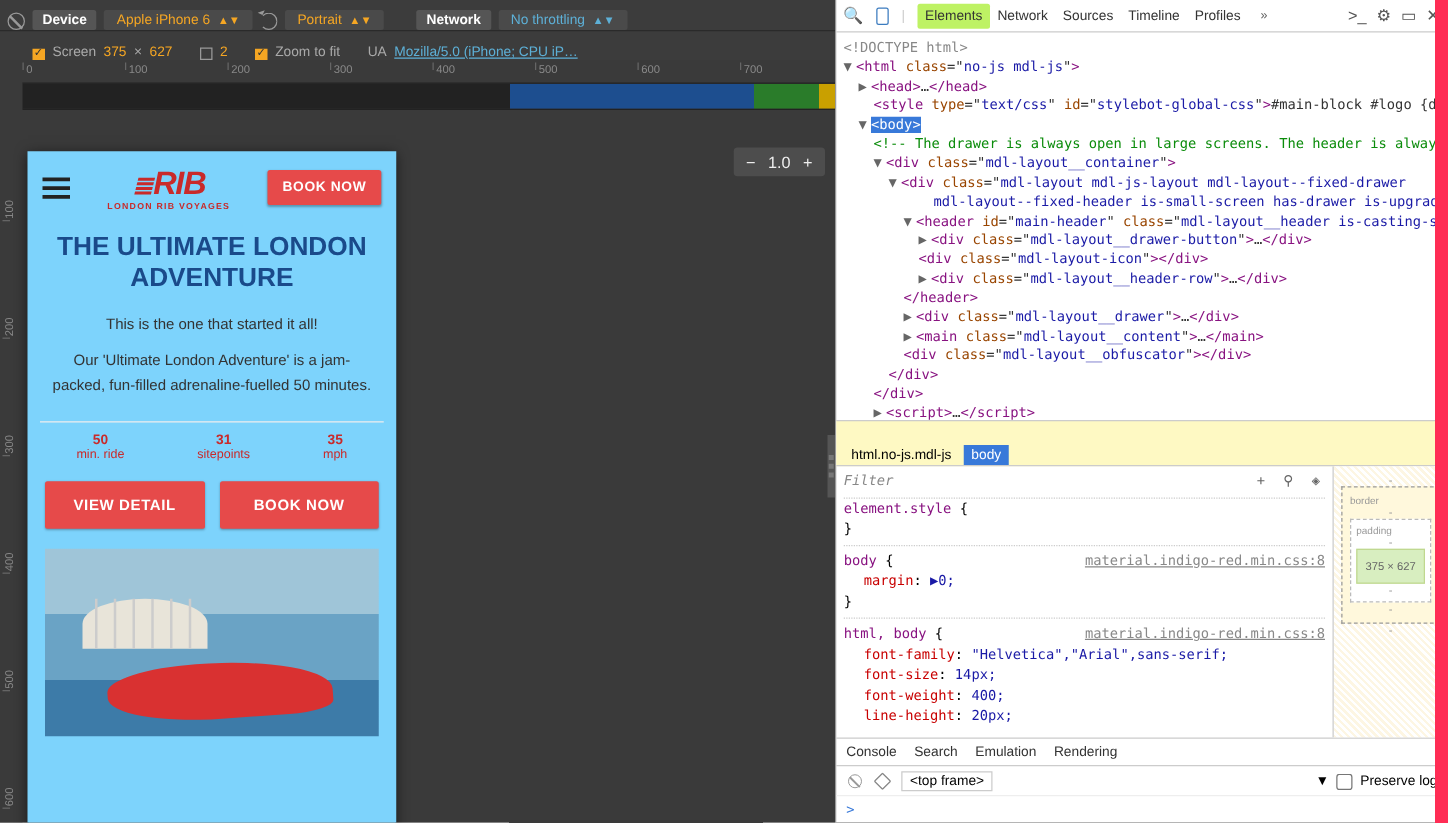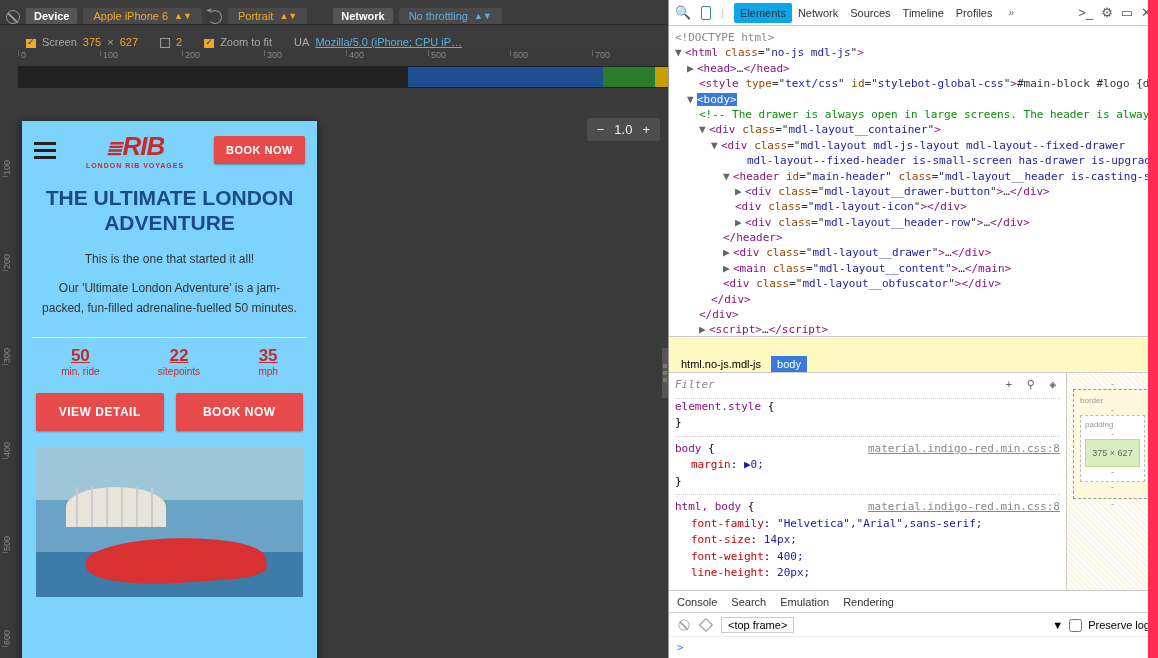--- a/index.html
+++ b/index.html
@@ -41,36 +41,36 @@
   .hamburger span { height: 3px; background: #222; }
   .logo { text-align: center; }
   .logo-main { font-family: Arial; font-weight: 900; font-style: italic; font-size: 26px; color: #c92a2a; letter-spacing: -1px; }
   .logo-main::before { content: "≣"; color: #c92a2a; font-size: 20px; margin-right: 4px; letter-spacing: -4px; }
   .logo-sub { font-size: 7px; letter-spacing: 1px; color: #c92a2a; font-weight: bold; }
   .btn-red { background: #e64a4a; color: #fff; font-weight: bold; font-size: 11px; padding: 8px 12px; border: none; border-radius: 2px; letter-spacing: .5px; cursor: pointer; box-shadow: 0 1px 2px rgba(0,0,0,.3); }
   .hero-title { color: #1a4a8a; font-weight: 900; text-align: center; font-size: 21px; padding: 6px 20px 10px; line-height: 1.2; }
   .hero-desc { text-align: center; color: #333; font-size: 12px; padding: 4px 20px; line-height: 1.7; }
   .stats { display: flex; justify-content: space-around; border-top: 1px solid #eee; margin: 14px 10px 0; padding-top: 8px; }
   .stat { text-align: center; color: #c92a2a; }
-  .stat .num { font-weight: bold; font-size: 17px; text-decoration: underline; }
+  .stat .num { font-weight: bold; font-size: 11px; }
   .stat .lbl { font-size: 10px; }
   .phone-actions { display: flex; gap: 12px; padding: 16px 14px; }
   .phone-actions .btn-red { flex: 1; padding: 12px 4px; font-size: 12px; }
   .boat-img { margin: 0 14px; height: 150px; background: linear-gradient(#9fc5d8 0 35%, #6aa3c5 35% 70%, #3d7ba8 70% 100%); position: relative; overflow: hidden; }
   .dome { position: absolute; left: 30px; bottom: 70px; width: 100px; height: 40px; background: #e8e4d9; border-radius: 70% 70% 0 0; }
   .mast { position: absolute; bottom: 70px; width: 2px; background: #ccc; height: 40px; }
   .boat { position: absolute; bottom: 14px; left: 50px; width: 180px; height: 45px; background: #d93131; border-radius: 40% 60% 20% 50%; transform: rotate(-4deg); }
 
   
   .devtools { position: absolute; left: 668px; top: 0; right: 0; bottom: 0; background: #fff; border-left: 1px solid #999; display: flex; flex-direction: column; }
   .dt-toolbar { height: 26px; border-bottom: 1px solid #ccc; display: flex; align-items: center; padding: 0 6px; gap: 10px; font-size: 11px; color: #333; }
   .dt-toolbar .search-ico { font-size: 13px; color: #555; }
   .dt-toolbar .device-ico { width: 10px; height: 14px; border: 1.5px solid #3b7bbf; border-radius: 2px; }
   .dt-tab { padding: 4px 6px; cursor: pointer; }
-  .dt-tab.active { background: #0ea5e9; border-radius: 2px; }
+  .dt-tab.active { background: #bef264; border-radius: 2px; }
   .dt-toolbar .tool-icons { margin-left: auto; display: flex; gap: 8px; color: #555; font-size: 13px; }
   .chev { font-size: 10px; color: #666; }
 
   .dom-tree { flex: 0 0 auto; height: 310px; overflow: auto; font-family: Menlo, monospace; font-size: 11px; line-height: 1.4; padding: 4px 6px; white-space: pre; color: #333; }
   .dom-tree .t-gray { color: #888; }
   .dom-tree .t-purple { color: #881280; }
   .dom-tree .t-attr { color: #994500; }
   .dom-tree .t-val { color: #1a1aa6; }
   .dom-tree .t-comment { color: #0b8c0b; }
   .dom-tree .sel { background: #3879d9; color: #fff; }
@@ -197,21 +197,21 @@
     </div>
     <div class="hero-title">THE ULTIMATE LONDON ADVENTURE</div>
     <div class="hero-desc">This is the one that started it all!</div>
     <div class="hero-desc">Our 'Ultimate London Adventure' is a jam-packed, fun-filled adrenaline-fuelled 50 minutes.</div>
     <div class="stats">
         <div class="stat">
           <div class="num">50</div>
           <div class="lbl">min. ride</div>
         </div>
         <div class="stat">
-          <div class="num">22</div>
+          <div class="num">31</div>
           <div class="lbl">sitepoints</div>
         </div>
         <div class="stat">
           <div class="num">35</div>
           <div class="lbl">mph</div>
         </div>
       </div>
     <div class="phone-actions">
       <button class="btn-red">VIEW DETAIL</button>
       <button class="btn-red">BOOK NOW</button>

